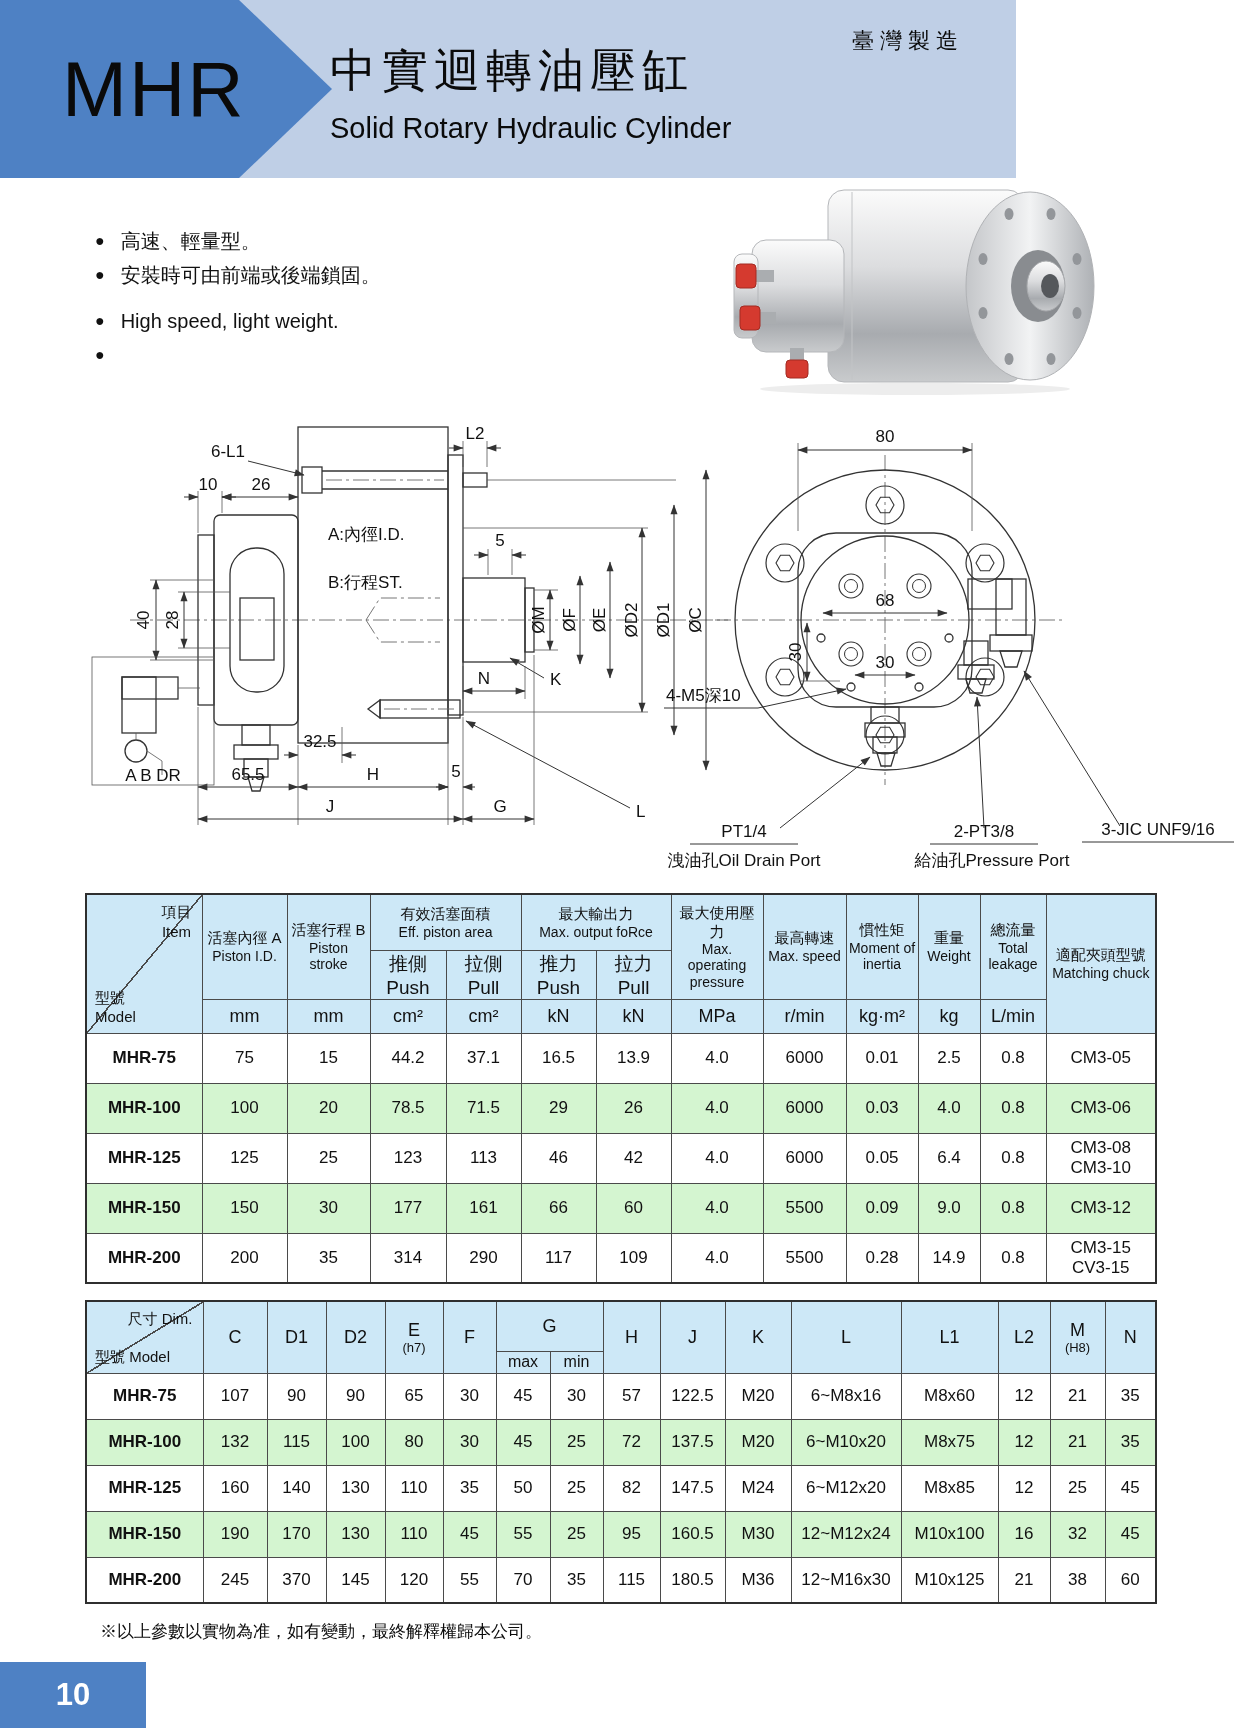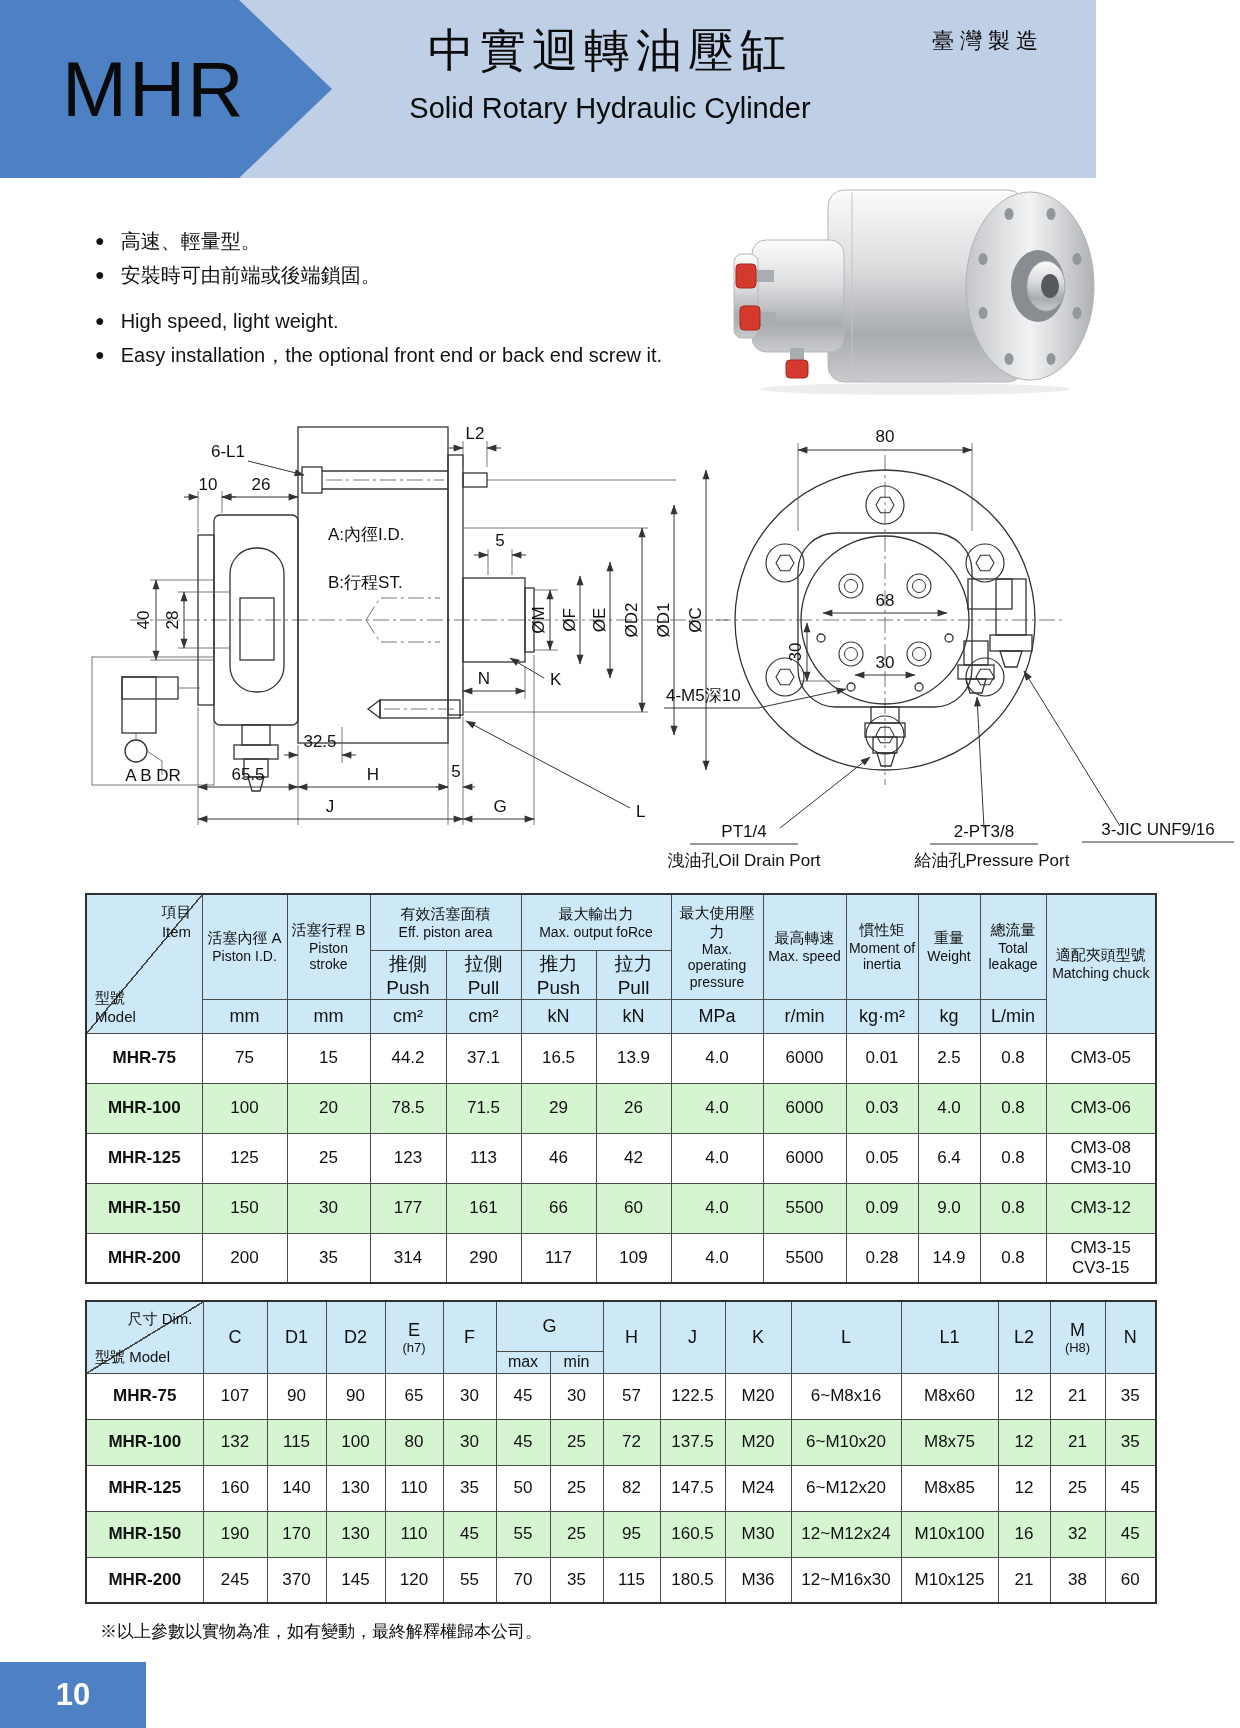--- a/index.html
+++ b/index.html
@@ -1,24 +1,24 @@
 <!DOCTYPE html>
 <html><head>
 <meta charset="utf-8">
 <style>
 *{margin:0;padding:0;box-sizing:border-box}
 html,body{width:1240px;height:1728px}
 body{position:relative;background:#fff;font-family:"Liberation Sans",sans-serif;color:#111;overflow:hidden}
 
 
-.banner{position:absolute;top:0;left:0;width:1096px;height:178px;background:#bfcfe6}
+.banner{position:absolute;top:0;left:0;width:1016px;height:178px;background:#bfcfe6}
 .arrow{position:absolute;top:0;left:0;width:332px;height:178px;background:#4e81c4;
   clip-path:polygon(0 0,72% 0,100% 50%,72% 100%,0 100%)}
 .brand{position:absolute;top:0;left:62px;height:178px;line-height:178px;font-size:78px;color:#0a0a0a;letter-spacing:2px}
-.titles{position:absolute;top:20px;left:330px;width:560px;text-align:center}
+.titles{position:absolute;top:40px;left:330px;width:560px;text-align:left}
 .title-zh{font-size:46px;letter-spacing:6px;color:#0a0a0a}
 .title-en{font-size:29px;margin-top:10px;color:#0a0a0a}
 .origin{position:absolute;top:26px;right:52px;font-size:22px;letter-spacing:6px;color:#0a0a0a}
 
 
 .features{position:absolute;top:224px;left:95px;font-size:20px}
 .feat{display:flex;align-items:center;height:34px}
 .feat .bullet{font-size:16px;margin-right:16px}
 .feat.gap{margin-top:12px}
 
@@ -82,21 +82,20 @@
   <div class="feat">
       <span class="bullet">●</span>
       <span>安裝時可由前端或後端鎖固。</span>
     </div>
   <div class="feat gap">
       <span class="bullet">●</span>
       <span>High speed, light weight.</span>
     </div>
   <div class="feat">
       <span class="bullet">●</span>
-      <span>Easy installation，the optional front end or back end screw it.</span>
     </div>
 </div>
 
 <svg class="photo" viewBox="0 0 420 215">
   <defs>
     <linearGradient id="m1" x1="0" y1="0" x2="0" y2="1">
       <stop offset="0" stop-color="#fbfbfb"></stop>
         <stop offset=".4" stop-color="#dcdddf"></stop>
       <stop offset=".75" stop-color="#a8abaf"></stop>
         <stop offset="1" stop-color="#c9cbcd"></stop>

